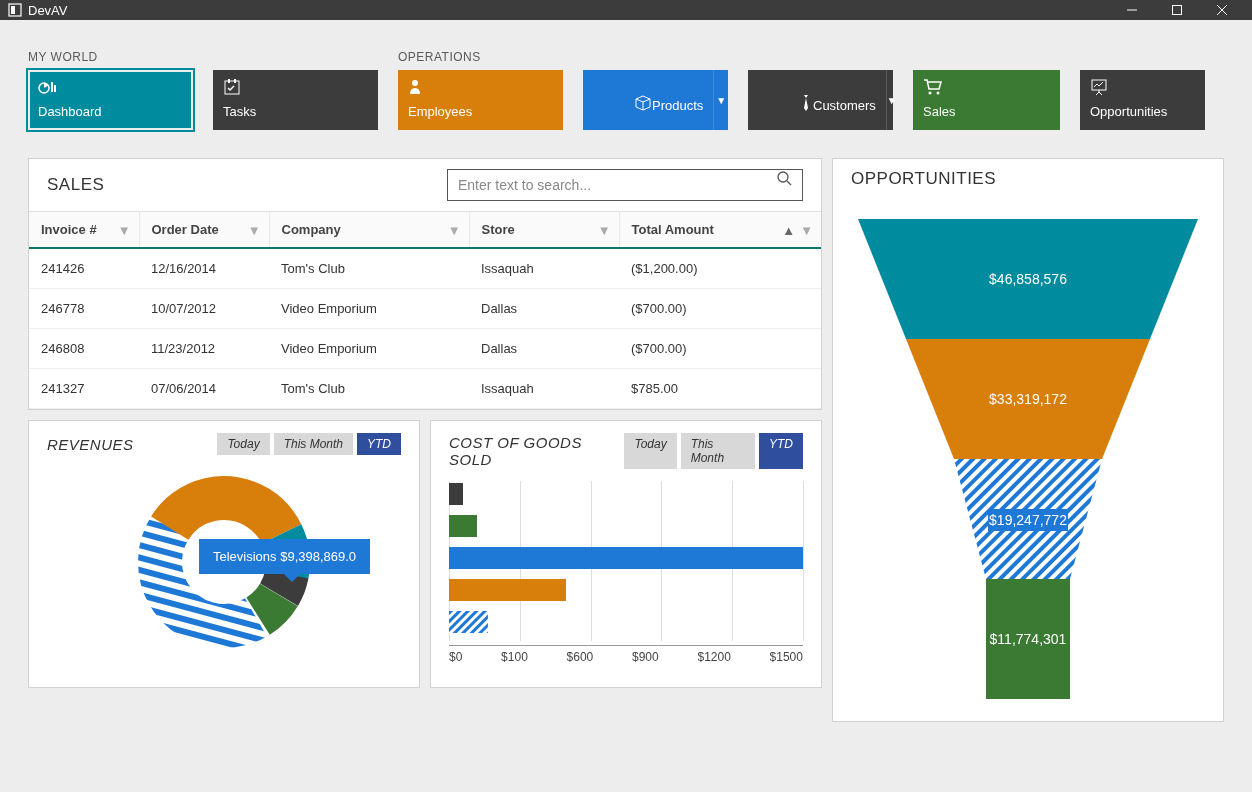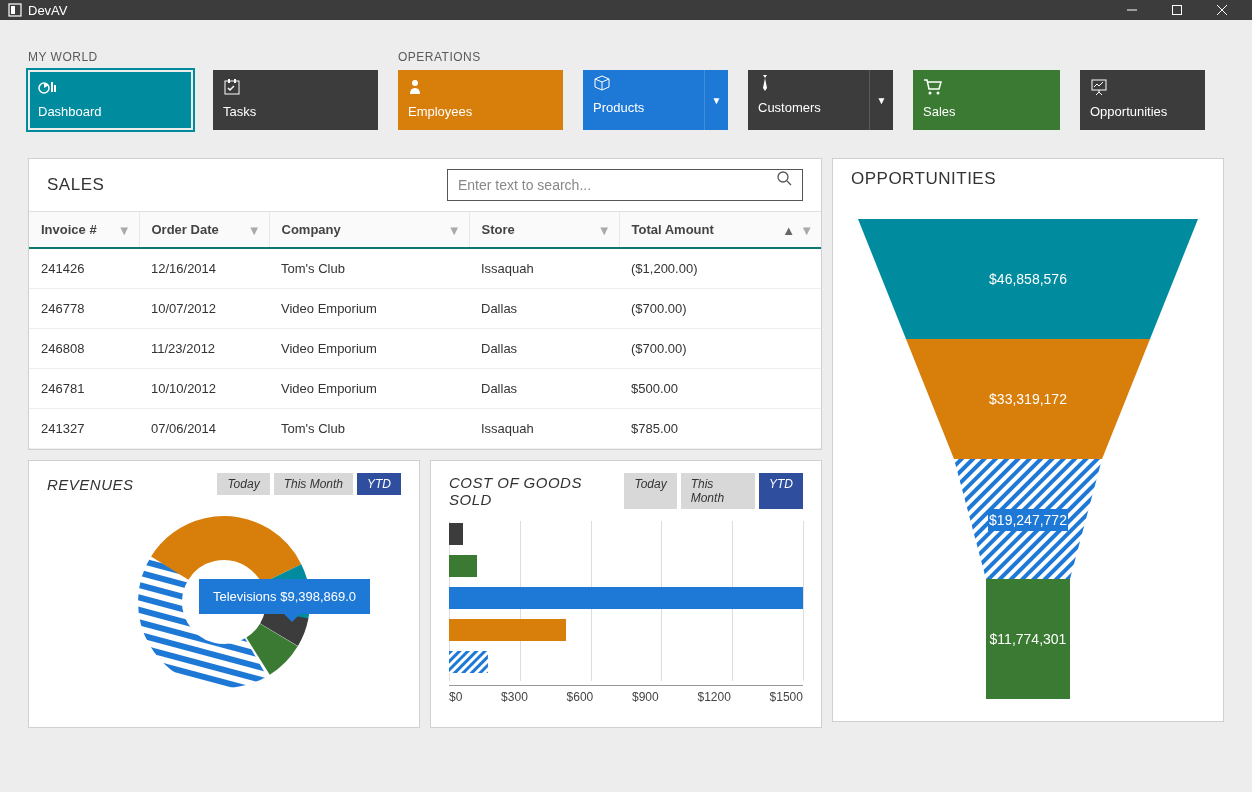--- a/index.html
+++ b/index.html
@@ -19,21 +19,21 @@
 .tiles { display:flex; gap:20px; }
 .tile { width:165px; height:60px; background:#3c3c3c; color:#fff; display:flex; flex-direction:column; justify-content:flex-start; padding:8px 10px 6px; cursor:pointer; position:relative; }
 .tile.selected { background:#008b9e; box-shadow:0 0 0 2px #008b9e, inset 0 0 0 2px #ededed; }
 .tile .ticon { height:22px; }
 .tile .tlabel { font-size:13px; margin-top:4px; }
 .tile.orange { background:#d87e0a; width:165px; }
 .tile.blue { background:#1e78d6; width:145px; }
 .tile.green { background:#3b7a33; width:147px; }
 .tile.dark { background:#3c3c3c; }
 .tile.hasmenu { display:flex; flex-direction:row; padding:0;}
-.tile.hasmenu .tilemain { flex:1; padding:4px 10px 6px; display:flex; flex-direction:column; }
+.tile.hasmenu .tilemain { flex:1; padding:24px 10px 6px; display:flex; flex-direction:row;margin-left:41px; }
 .tilemenu { width:24px; border-left:1px solid rgba(255,255,255,.15); display:flex; align-items:center; justify-content:center; font-size:10px; }
 
 
 .content { display:flex; gap:10px; padding:0 28px 20px; }
 .leftcol { flex:1; display:flex; flex-direction:column; gap:10px;}
 .rightcol { width:392px; }
 
 .panel { background:#fff; border:1px solid #d0d0d0; }
 .panel-hdr { display:flex; align-items:center; padding:10px 18px; }
 .panel-title { font-size:17px; color:#333; letter-spacing:.5px; }
@@ -226,27 +226,20 @@
               <td class="amt">($700.00)</td>
             </tr>
             <tr>
               <td>246808</td>
               <td>11/23/2012</td>
               <td>Video Emporium</td>
               <td>Dallas</td>
               <td class="amt">($700.00)</td>
             </tr>
             <tr>
-              <td>246781</td>
-              <td>10/10/2012</td>
-              <td>Video Emporium</td>
-              <td>Dallas</td>
-              <td class="amt">$500.00</td>
-            </tr>
-            <tr>
               <td>241327</td>
               <td>07/06/2014</td>
               <td>Tom's Club</td>
               <td>Issaquah</td>
               <td class="amt">$785.00</td>
             </tr>
           </tbody>
       </table>
     </div>
 
@@ -318,21 +311,21 @@
                         <rect width="3" height="6" fill="#1e78d6"></rect>
                       </pattern>
                     </defs>
                     <rect width="100%" height="22" fill="url(#h2)"></rect>
                   </svg>
                 </div>
             </div>
           </div>
           <div class="axis">
             <span>$0</span>
-              <span>$300</span>
+              <span>$100</span>
               <span>$600</span>
               <span>$900</span>
               <span>$1200</span>
               <span>$1500</span>
           </div>
         </div>
       </div>
     </div>
 
   </div>

